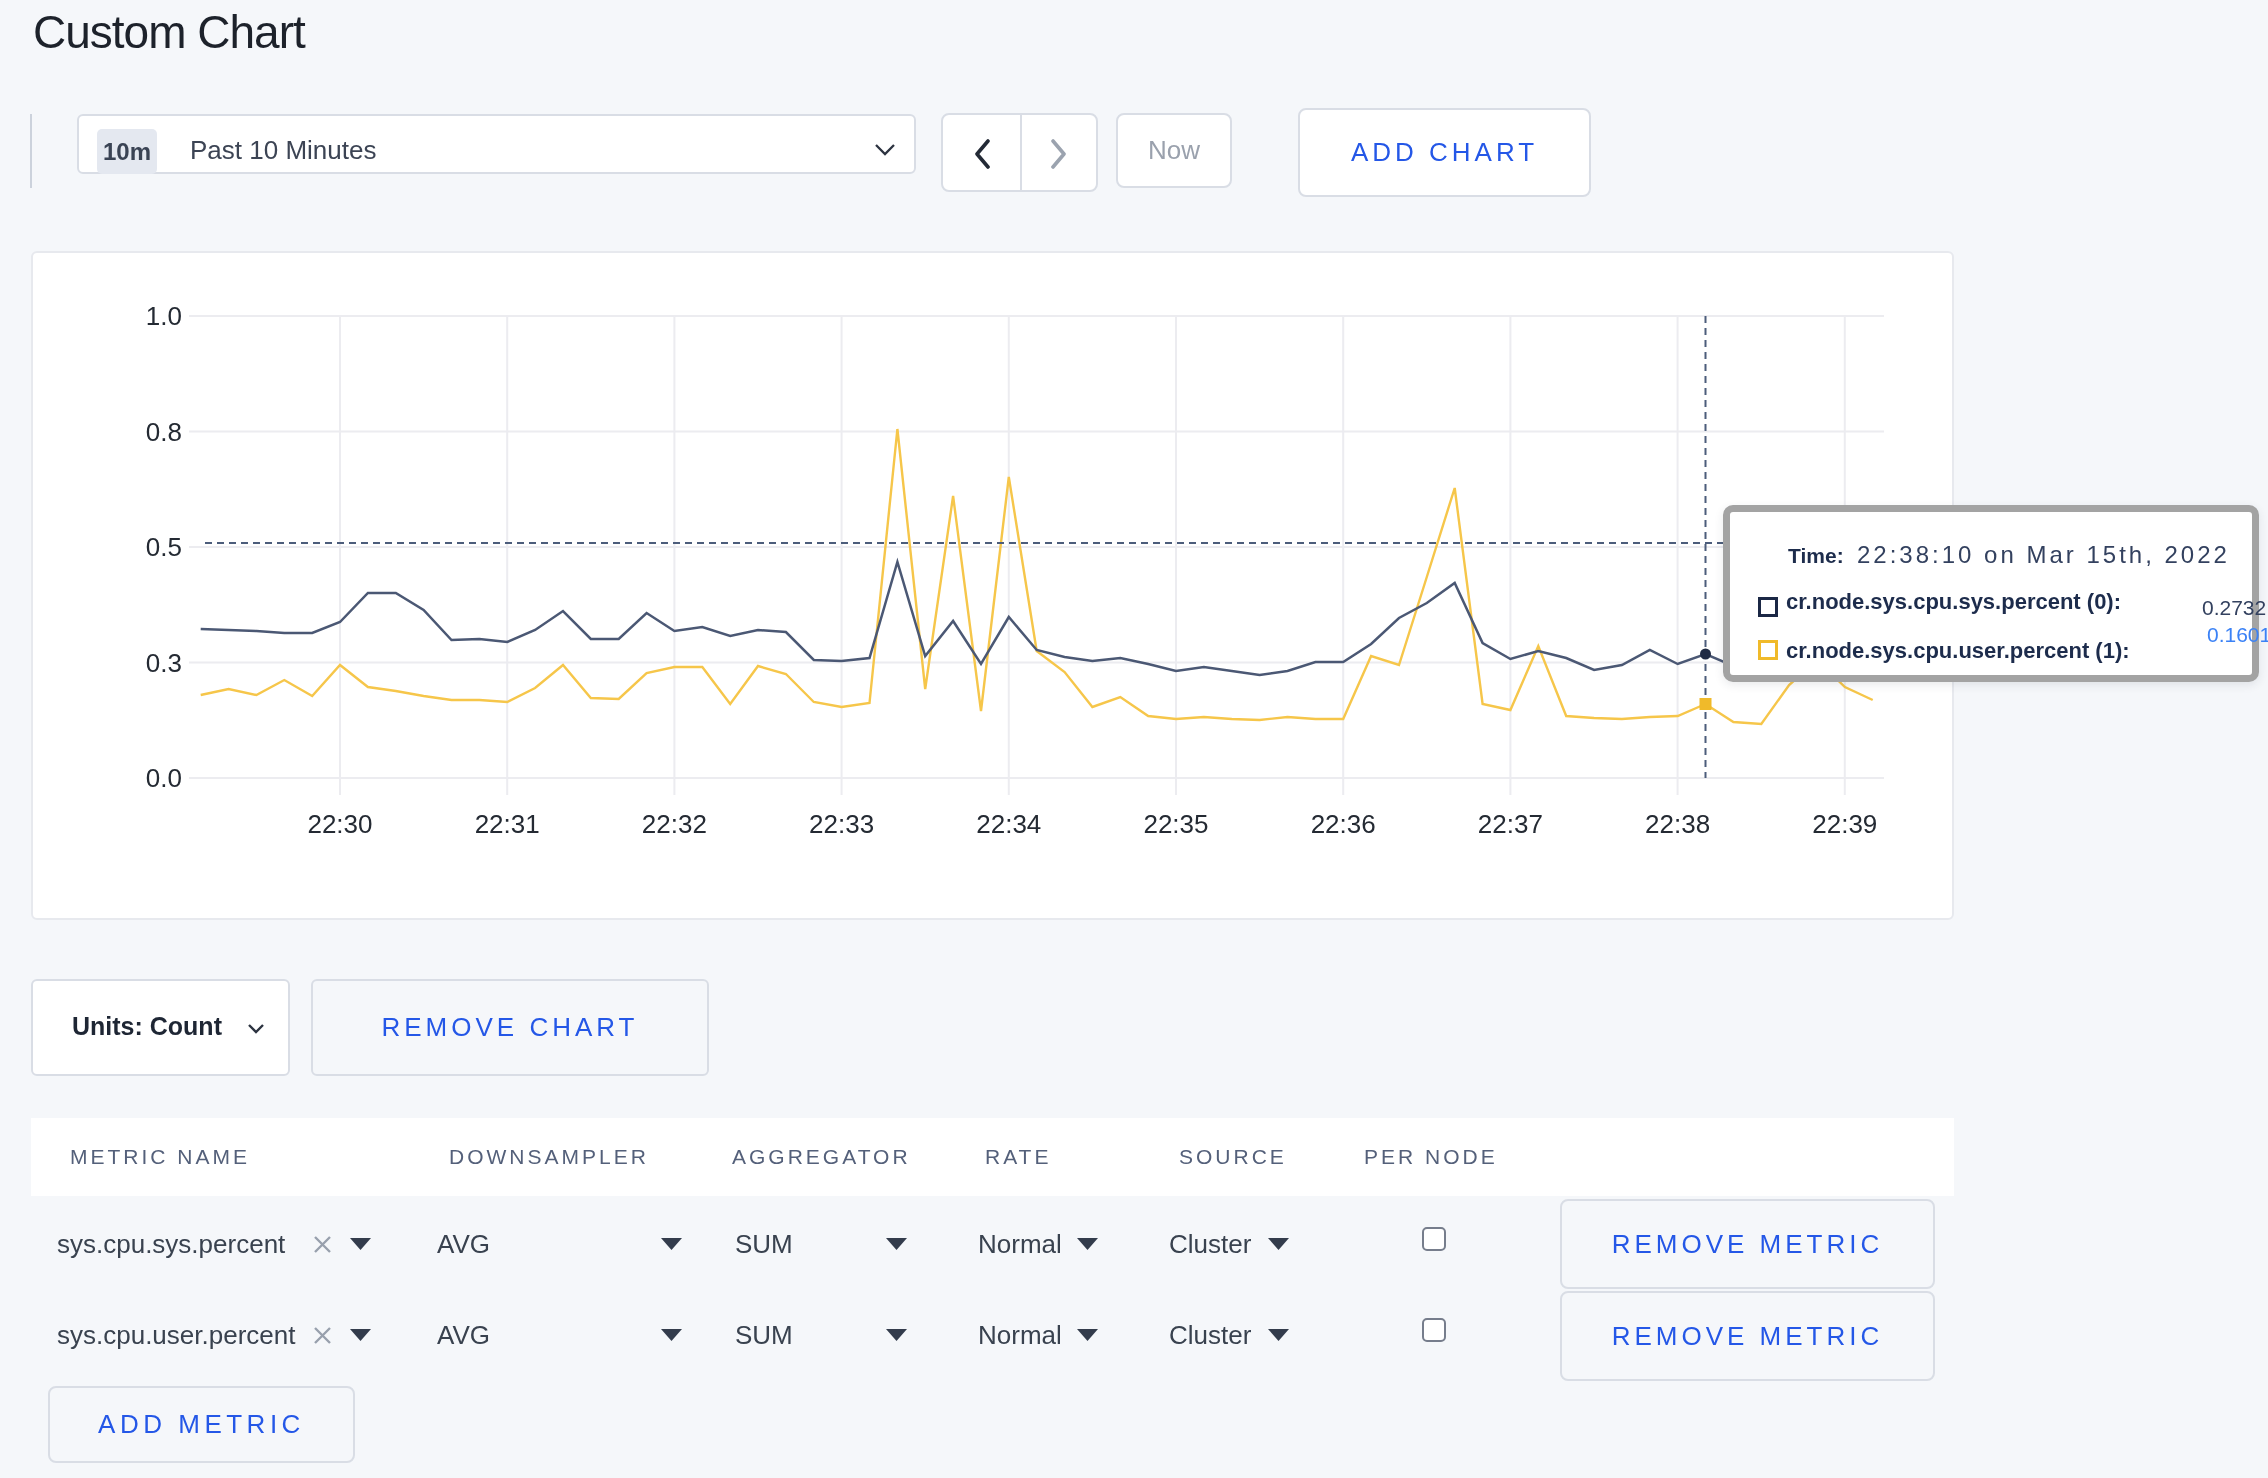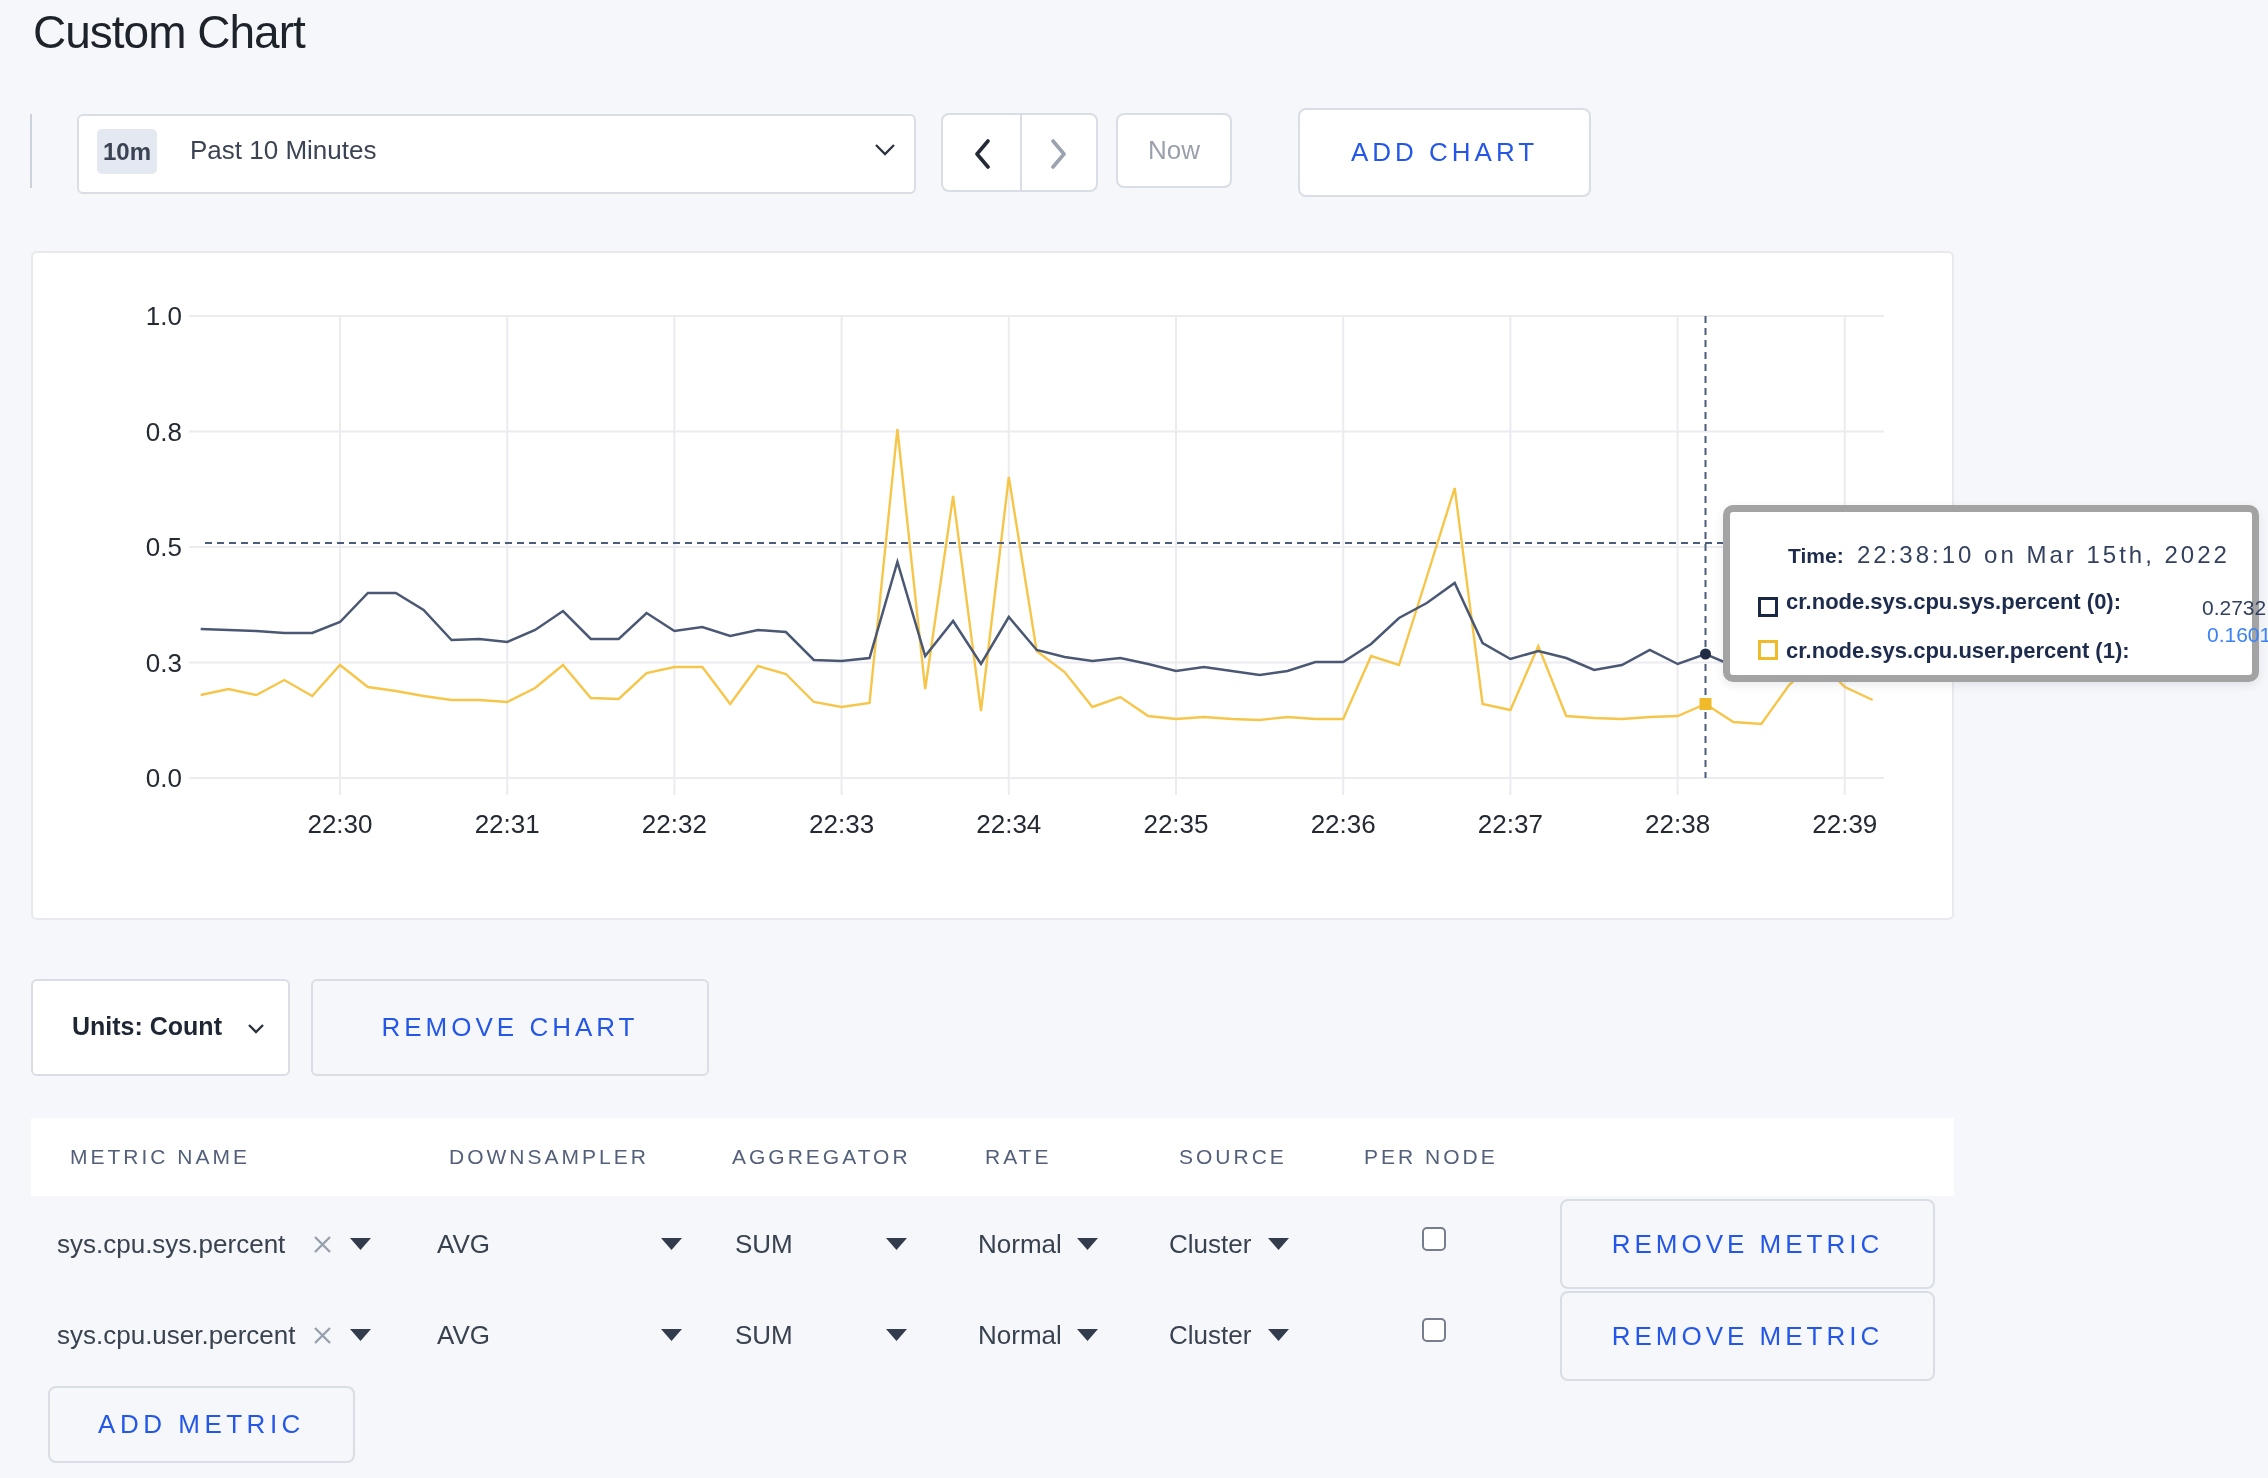--- a/index.html
+++ b/index.html
@@ -10,21 +10,21 @@
 .blue{color:#2457e7;letter-spacing:4px;font-weight:500;}
 .center{display:flex;align-items:center;justify-content:center;}
 </style>
 </head>
 <body>
 
 <div class="abs" style="left:33px;top:5px;font-size:46px;color:#1d222b;letter-spacing:-1px;">Custom Chart</div>
 
 <div class="abs" style="left:30px;top:114px;width:2px;height:74px;background:#ccd2dc;"></div>
 
-<div class="abs boxed" style="left:77px;top:114px;width:839px;height:80px;border-radius:6px;">
+<div class="abs boxed" style="left:77px;top:114px;width:839px;height:60px;border-radius:6px;">
   <div class="abs center" style="left:18px;top:13px;width:60px;height:45px;background:#e4e8f0;border-radius:5px;font-size:24px;font-weight:bold;color:#3a4354;">10m</div>
   <div class="abs" style="left:111px;top:19px;font-size:26px;color:#3c4454;text-align:center;">Past 10 Minutes</div>
   <svg class="abs" style="left:795px;top:27px;" width="22" height="14" viewBox="0 0 22 14">
       <path d="M2 2 L11 11 L20 2" fill="none" stroke="#2c3340" stroke-width="2.3"></path>
     </svg>
 </div>
 
 <div class="abs boxed" style="left:941px;top:113px;width:157px;height:79px;">
   <div class="abs" style="left:77px;top:0px;width:2px;height:75px;background:#d9dde5;"></div>
   <svg class="abs" style="left:30px;top:24px;" width="18" height="30" viewBox="0 0 18 30">

